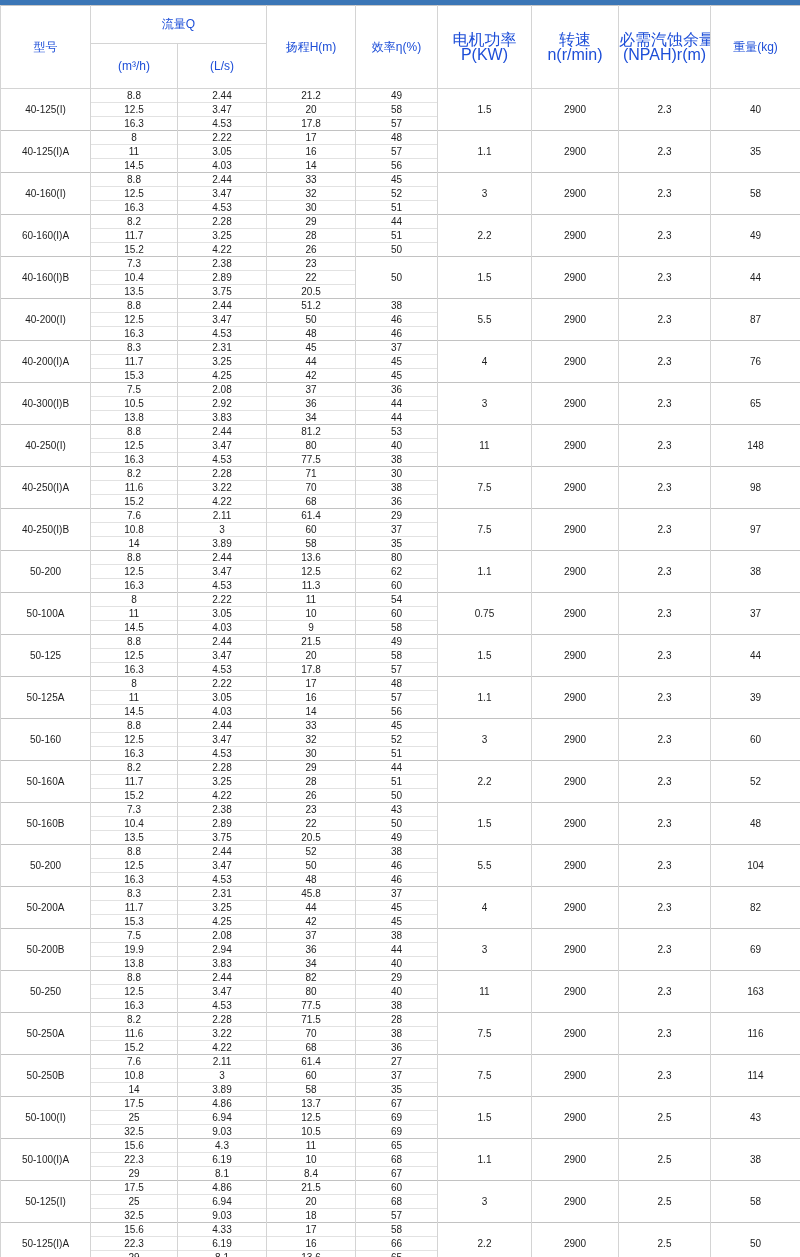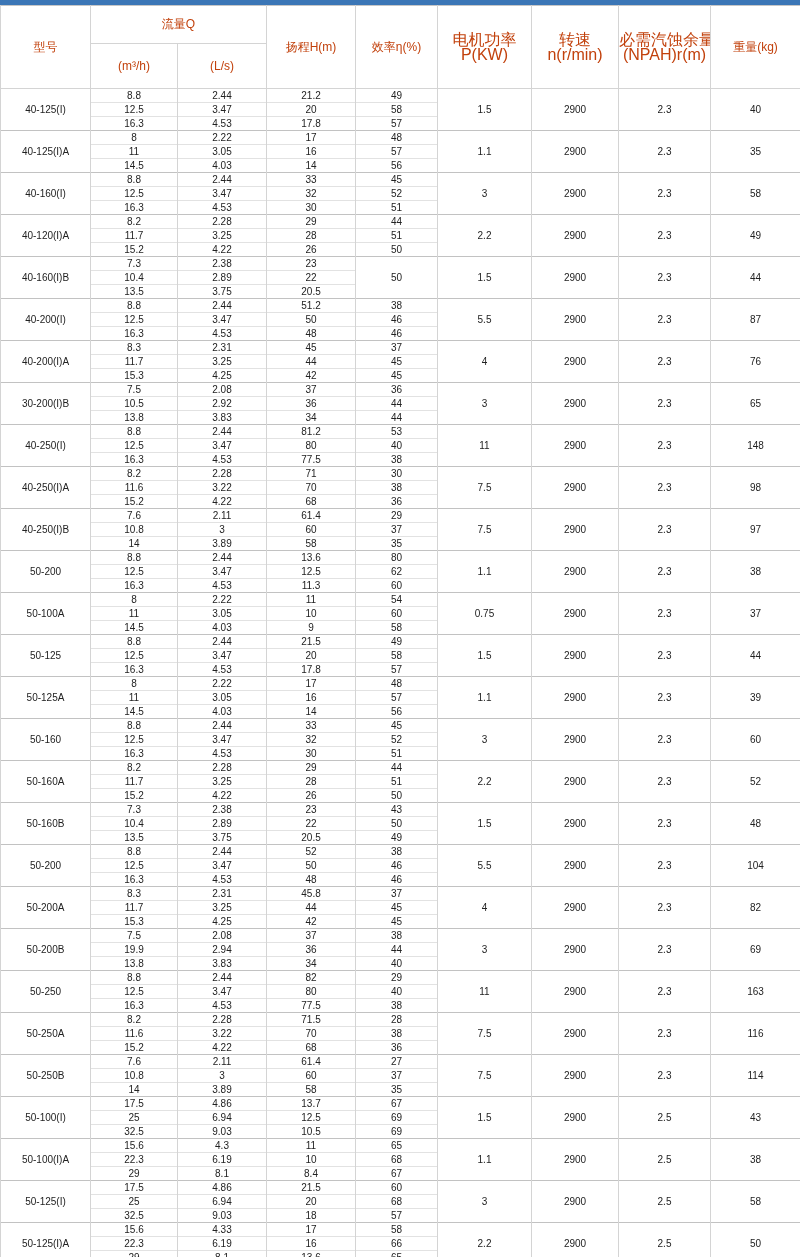--- a/index.html
+++ b/index.html
@@ -20,21 +20,21 @@
     border-right: 1px solid #d4d4d4;
     text-align: center;
     vertical-align: middle;
     padding: 0;
     overflow: hidden;
     white-space: nowrap;
   }
   thead th {
     font-weight: normal;
     font-size: 12px;
-    color: #c2410c;
+    color: #1d4ed8;
     background: #ffffff;
     border-bottom: 1px solid #d4d4d4;
   }
   thead tr.h1 { height: 38px; }
   thead tr.h2 { height: 45px; }
   thead .two-line div { line-height: 15px; font-size: 16px; }
   tbody td {
     font-size: 10px;
     color: #222;
     height: 13px;
@@ -150,21 +150,21 @@
         <td>32</td>
         <td>52</td>
       </tr>
       <tr class="sub">
         <td>16.3</td>
         <td>4.53</td>
         <td>30</td>
         <td>51</td>
       </tr>
       <tr class="block-start">
-        <td rowspan="3" class="model">40-120(I)A</td>
+        <td rowspan="3" class="model">60-160(I)A</td>
         <td>8.2</td>
         <td>2.28</td>
         <td>29</td>
         <td>44</td>
         <td rowspan="3">2.2</td>
         <td rowspan="3">2900</td>
         <td rowspan="3">2.3</td>
         <td rowspan="3">49</td>
       </tr>
       <tr class="sub">
@@ -240,21 +240,21 @@
         <td>44</td>
         <td>45</td>
       </tr>
       <tr class="sub">
         <td>15.3</td>
         <td>4.25</td>
         <td>42</td>
         <td>45</td>
       </tr>
       <tr class="block-start">
-        <td rowspan="3" class="model">30-200(I)B</td>
+        <td rowspan="3" class="model">40-300(I)B</td>
         <td>7.5</td>
         <td>2.08</td>
         <td>37</td>
         <td>36</td>
         <td rowspan="3">3</td>
         <td rowspan="3">2900</td>
         <td rowspan="3">2.3</td>
         <td rowspan="3">65</td>
       </tr>
       <tr class="sub">

